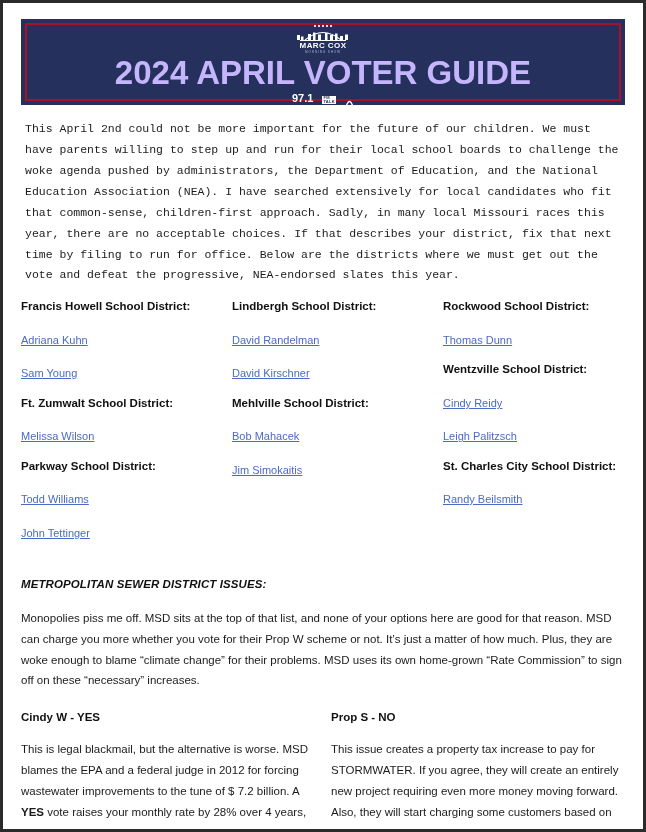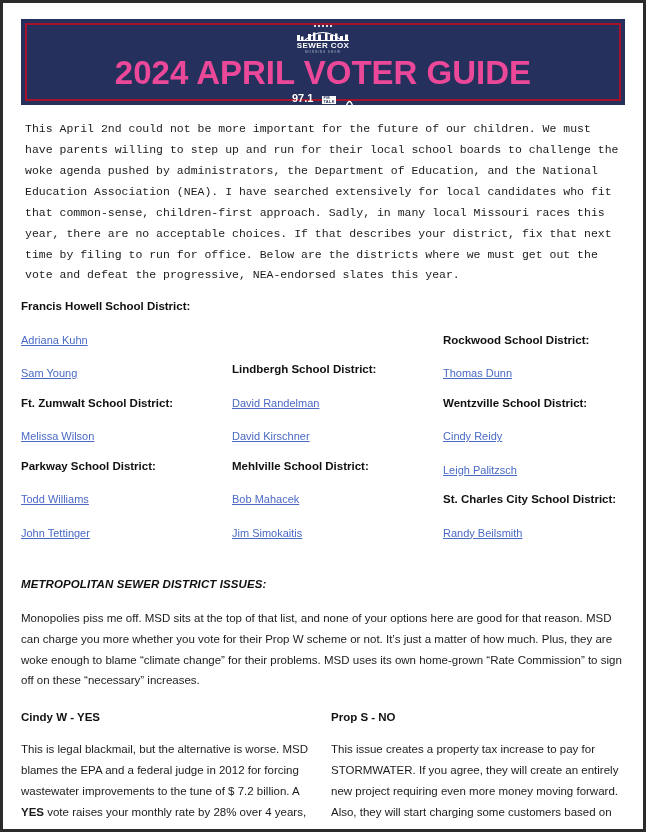--- a/index.html
+++ b/index.html
@@ -86,21 +86,21 @@
     font-size: 3.2px;
     letter-spacing: 0.8px;
     color: #aab0c6;
     margin-top: 1px;
   }
   .banner-title {
     font-family: "Liberation Sans", sans-serif;
     font-weight: bold;
     font-size: 33px;
     letter-spacing: 0px;
-    color: #ec4899;
+    color: #c4b5fd;
     margin-top: 1px;
     text-align: center;
     line-height: 1.08;
     white-space: nowrap;
   }
   .logo-971 {
     display: flex;
     align-items: flex-end;
     gap: 9px;
     margin-top: 2px;
@@ -137,21 +137,20 @@
     line-height: 1.82;
     color: #1b1b1b;
     text-align: left;
   }
   .intro-first { padding-left: 4px; font-family: Liberation Mono, monospace; }
 
   
   .districts {
     display: flex;
     margin-top: 14px;
-    align-items: flex-end;
   }
   .dcol {
     flex: 0 0 auto;
   }
   .dcol.c1 { width: 211px; }
   .dcol.c2 { width: 211px; }
   .dcol.c3 { width: auto; }
   .district-head {
     font-size: 11.5px;
     font-weight: bold;
@@ -232,21 +231,21 @@
               <rect x="13" y="6" width="3" height="6" fill="#ffffff"></rect>
               <rect x="18" y="4.5" width="2.5" height="7.5" fill="#ffffff"></rect>
               <rect x="23" y="6.5" width="3" height="5.5" fill="#ffffff"></rect>
               <rect x="30" y="5" width="2.5" height="7" fill="#ffffff"></rect>
               <rect x="35" y="7" width="3" height="5" fill="#ffffff"></rect>
               <rect x="40" y="5.5" width="2.5" height="6.5" fill="#ffffff"></rect>
               <rect x="45" y="8" width="3" height="4" fill="#ffffff"></rect>
               <rect x="50" y="6.5" width="3" height="5.5" fill="#ffffff"></rect>
             </svg>
           </div>
-          <div class="logo-name">SEWER COX</div>
+          <div class="logo-name">MARC COX</div>
           <div class="logo-sub">MORNING SHOW</div>
         </div>
 
         <div class="banner-title">2024 APRIL VOTER GUIDE</div>
 
         <div class="logo-971">
           <span class="num">97.1</span>
           <span class="box">
             <b>FM</b>
             <b>TALK</b>

